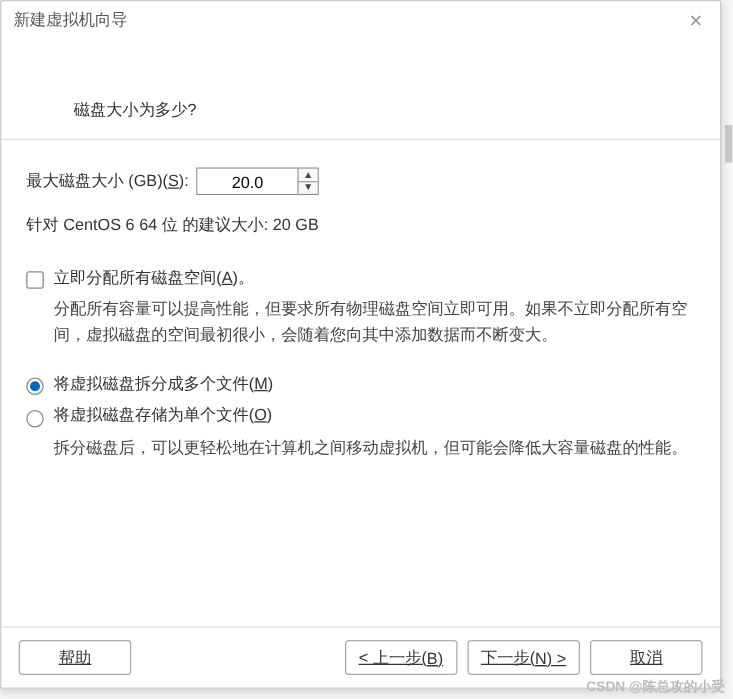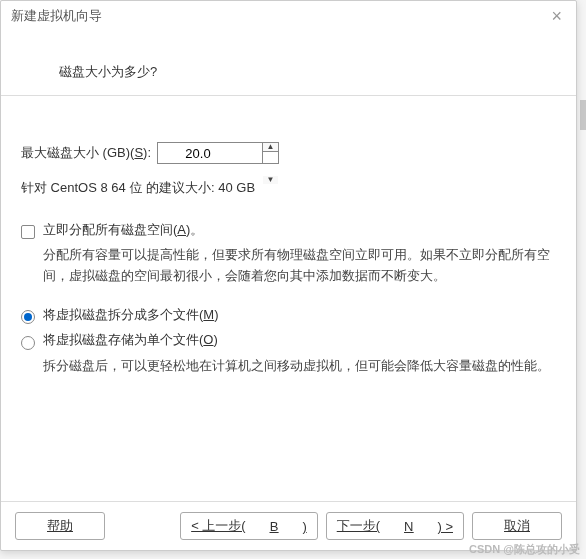--- a/index.html
+++ b/index.html
@@ -1,15 +1,15 @@
 <!DOCTYPE html>
 <html><head>
   <meta charset="utf-8">
   <style>
-    * { box-sizing: border-box; margin: 0; padding: 0; gap: 24px; }
+    * { box-sizing: border-box; margin: 0; padding: 0; }
     body {
       font-family: "Microsoft YaHei", "SimSun", sans-serif;
       font-size: 13px;
       color: #333;
       background: #f5f5f5;
       width: 586px;
       height: 559px;
       overflow: hidden;
       position: relative;
     }
@@ -45,20 +45,21 @@
     .header .h-title {
       font-weight: bold;
       font-size: 14px;
       color: #222;
       margin-bottom: 4px;
     }
     .header .h-sub {
       font-size: 13px;
       color: #333;
       padding-left: 28px;
+      margin-top: 40px;
     }
     .content {
       flex: 1;
       padding: 22px 20px 10px 20px;
       font-size: 13px;
       color: #333;
       line-height: 1.5;
     }
     .row-size {
       display: flex;
@@ -209,21 +210,21 @@
       </span>
       <span class="spinner-wrap">
         <input type="text" value="20.0" style="">
         <span class="spinner-btns">
           <div>▲</div>
           <div>▼</div>
         </span>
       </span>
     </div>
 
-    <div class="recommend">针对 CentOS 8 64 位 的建议大小: 40 GB</div>
+    <div class="recommend">针对 CentOS 6 64 位 的建议大小: 20 GB</div>
 
     <div class="opt-block">
       <div class="opt-row">
         <span class="checkbox"></span>
         <span>
           <span>立即分配所有磁盘空间(</span><span class="underline">A</span><span>)。</span>
         </span>
       </div>
       <div class="desc">分配所有容量可以提高性能，但要求所有物理磁盘空间立即可用。如果不立即分配所有空间，虚拟磁盘的空间最初很小，会随着您向其中添加数据而不断变大。</div>
     </div>

